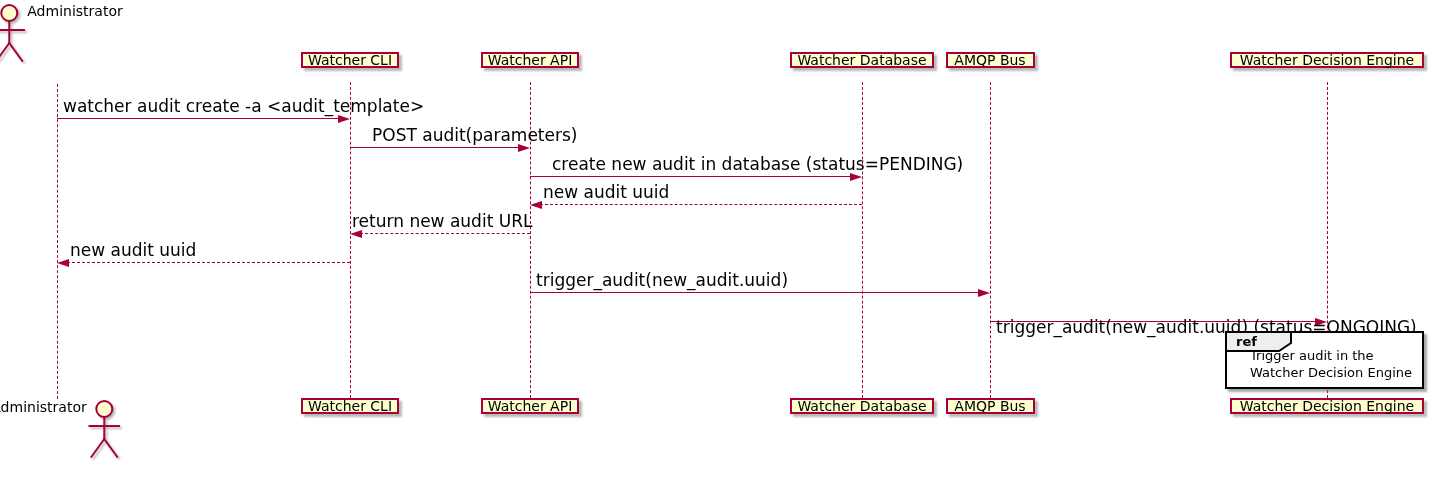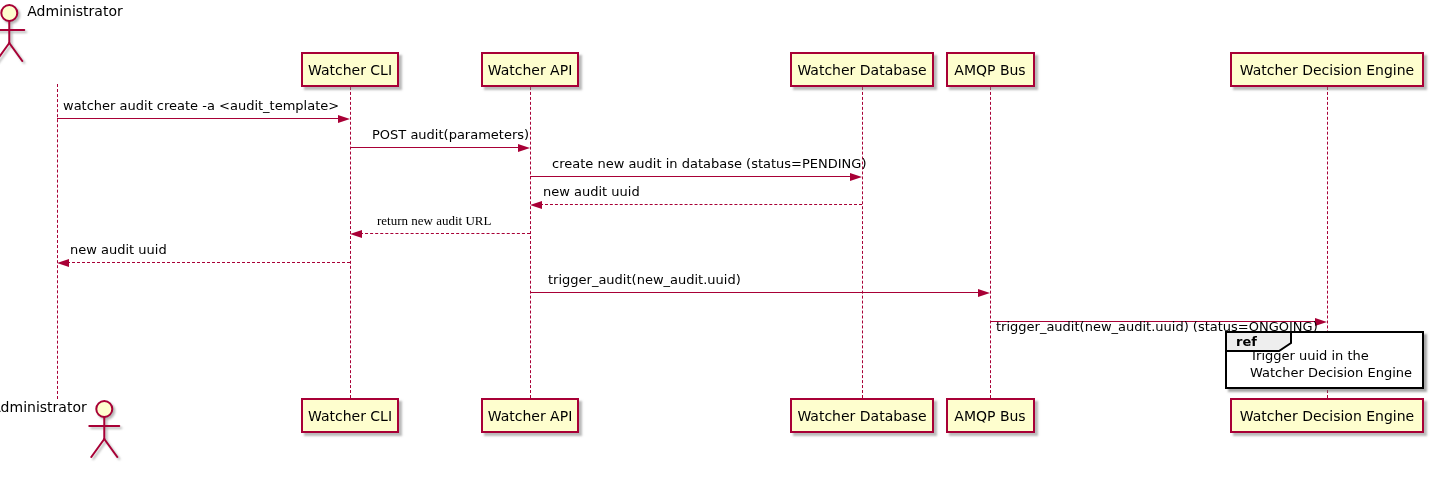--- a/index.html
+++ b/index.html
@@ -7,38 +7,38 @@
     --refhead:#EEEEEE; --refborder:#000000; --bg:#FFFFFF;
   }
   html,body{margin:0;padding:0;background:var(--bg);}
   body{font-family:"DejaVu Sans","Liberation Sans",sans-serif;color:var(--text);}
   .diagram{position:relative;width:1434px;height:486px;background:var(--bg);overflow:hidden;}
 
   
   .lifeline{position:absolute;width:0;border-left:1px dashed var(--stroke);}
 
   
-  .pbox{position:absolute;height:35px;box-sizing:border-box;background:var(--pfill);
+  .pbox{position:absolute;height:16px;box-sizing:border-box;background:var(--pfill);
     border:2px solid var(--stroke);font-size:14px;display:flex;align-items:center;
     justify-content:center;white-space:nowrap;box-shadow:3px 3px 2px rgba(130,130,130,0.55);}
 
   
   .actor-col{position:absolute;display:flex;flex-direction:row;align-items:flex-start;transform:translateX(-50%);}
   .actor-name{font-size:14px;line-height:16px;white-space:nowrap;}
   .actor-figure{filter:drop-shadow(2.5px 2.5px 1px rgba(130,130,130,0.6));}
   .actor-figure circle{fill:var(--pfill);stroke:var(--stroke);stroke-width:2;}
   .actor-figure line{stroke:var(--stroke);stroke-width:2;stroke-linecap:round;}
 
   
   .msg-line{position:absolute;height:0;border-top:1px solid var(--stroke);}
   .msg-line.dashed{border-top-style:dashed;}
   .arrowhead{position:absolute;width:0;height:0;}
   .ah-right{border-top:4px solid transparent;border-bottom:4px solid transparent;border-left:12px solid var(--stroke);}
   .ah-left{border-top:4px solid transparent;border-bottom:4px solid transparent;border-right:12px solid var(--stroke);}
-  .msg-label{position:absolute;font-size:13px;line-height:16px;height:16px;white-space:nowrap;color:var(--text);}
+  .msg-label{position:absolute;font-size:17px;line-height:16px;height:16px;white-space:nowrap;color:var(--text);}
 
   
   .ref-box{position:absolute;left:1225px;top:331px;width:199px;height:58px;box-sizing:border-box;
     background:#fff;border:2px solid var(--refborder);box-shadow:3px 3px 2px rgba(110,110,110,0.6);}
   .ref-pentagon{position:absolute;left:-2px;top:-2px;}
   .ref-pentagon path{fill:var(--refhead);stroke:var(--refborder);stroke-width:2;}
   .ref-keyword{position:absolute;left:9px;top:0px;font-size:13px;font-weight:bold;line-height:18px;}
   .ref-text{position:absolute;left:23px;top:14px;font-size:13px;line-height:17px;white-space:nowrap;}
 </style>
 </head>
@@ -70,27 +70,27 @@
       <div class="arrowhead ah-right" style="left: 518px; top: 144px;"></div>
       <div class="msg-label" style="left: 372px; top: 127px;">POST audit(parameters)</div>
       <div class="msg-line" style="left: 530px; top: 176px; width: 322px;"></div>
       <div class="arrowhead ah-right" style="left: 850px; top: 173px;"></div>
       <div class="msg-label" style="left: 552px; top: 156px;">create new audit in database (status=PENDING)</div>
       <div class="msg-line dashed" style="left: 540px; top: 204px; width: 322px;"></div>
       <div class="arrowhead ah-left" style="left: 530px; top: 201px;"></div>
       <div class="msg-label" style="left: 543px; top: 184px;">new audit uuid</div>
       <div class="msg-line dashed" style="left: 360px; top: 233px; width: 170px;"></div>
       <div class="arrowhead ah-left" style="left: 350px; top: 230px;"></div>
-      <div class="msg-label" style="left: 377px; top: 213px; font-family: Liberation Serif, serif;">return new audit URL</div>
+      <div class="msg-label" style="left: 352px; top: 213px;">return new audit URL</div>
       <div class="msg-line dashed" style="left: 67px; top: 262px; width: 283px;"></div>
       <div class="arrowhead ah-left" style="left: 57px; top: 259px;"></div>
       <div class="msg-label" style="left: 70px; top: 242px;">new audit uuid</div>
       <div class="msg-line" style="left: 530px; top: 292px; width: 450px;"></div>
       <div class="arrowhead ah-right" style="left: 978px; top: 289px;"></div>
-      <div class="msg-label" style="left: 548px; top: 272px; text-align: right;">trigger_audit(new_audit.uuid)</div>
+      <div class="msg-label" style="left: 536px; top: 272px; text-align: right;">trigger_audit(new_audit.uuid)</div>
       <div class="msg-line" style="left: 990px; top: 321px; width: 327px;"></div>
       <div class="arrowhead ah-right" style="left: 1315px; top: 318px;"></div>
       <div class="msg-label" style="left: 996px; top: 319px;">trigger_audit(new_audit.uuid) (status=ONGOING)</div>
     </div>
 
   <div class="actor-col" style="left:57px;top:3px;">
     <svg class="actor-figure" width="36" height="62" viewBox="0 0 36 62">
       <circle cx="18" cy="10" r="8"></circle>
       <line x1="18" y1="18" x2="18" y2="40"></line>
       <line x1="3" y1="27" x2="33" y2="27"></line>
@@ -110,18 +110,18 @@
       <line x1="18" y1="40" x2="31" y2="58"></line>
     </svg>
   </div>
 
   <div class="ref-box">
     <svg class="ref-pentagon" width="70" height="22" viewBox="0 0 70 22">
       <path d="M1,1 H66 V12 L54,20 H1 Z"></path>
     </svg>
     <span class="ref-keyword">ref</span>
     <div class="ref-text">
-      <div>Trigger uuid in the</div>
+      <div>Trigger audit in the</div>
       <div>Watcher Decision Engine</div>
     </div>
   </div>
 
 </div>
 
 </body></html>

